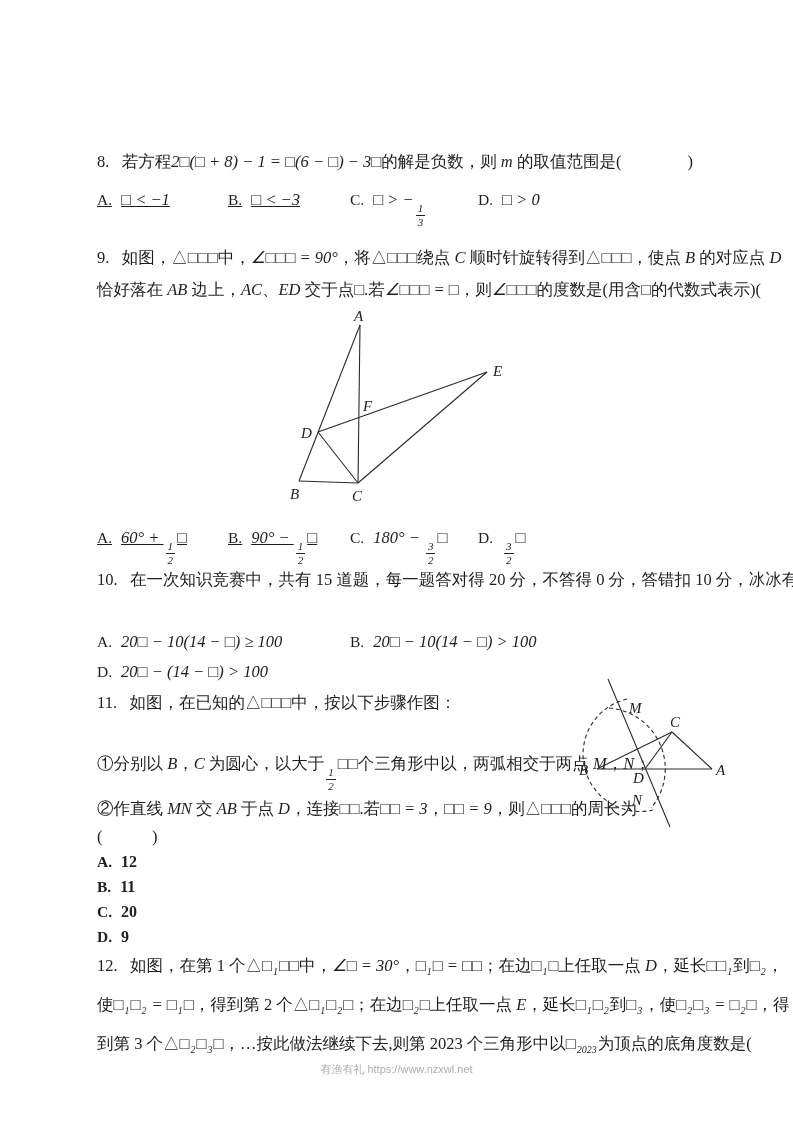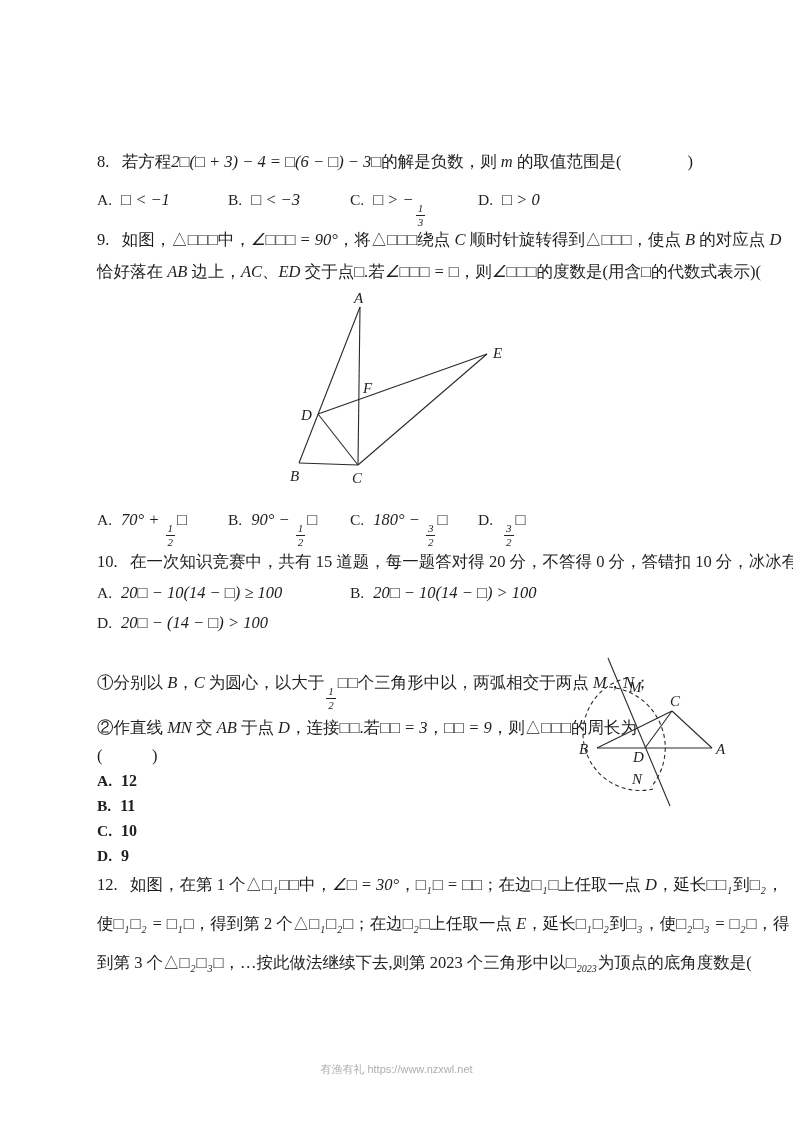--- a/index.html
+++ b/index.html
@@ -40,35 +40,36 @@
   .opts-row {
     display: flex;
     margin-top: 4px;
     height: 40px;
     font-size: 16.5px;
     line-height: 36px;
     align-items: flex-start;
   }
   .opt { display: block; white-space: nowrap; }
   .olabel { margin-right: 9px; font-size: 15.5px; }
-  .ow-a { width: 131px; }
-  .ow-b { width: 122px; }
+  .ow-a { width: 131px; text-decoration: underline; }
+  .ow-b { width: 122px; text-decoration: underline; }
   .ow-c { width: 128px; }
 
   .opts-grid {
     display: grid;
     grid-template-columns: 253px 1fr;
     font-size: 16.5px;
     line-height: 30px;
+    margin-top: 31px;
   }
 
   .q9fig { margin: 2px 0 0 172px; height: 198px; }
 
   .q10 { margin-top: 4px; }
-  .q9  { margin-top: 2px; }
+  .q9  { margin-top: 20px; }
 
   .q11 { position: relative; margin-top: 0; }
   .q11 .lh34 { line-height: 34px; margin-top: 28px; }
   .q11 .lh33 { line-height: 33px; }
   .q11 .parens-line { line-height: 24px; }
   .opts-col .opt { line-height: 25px; font-size: 16px; font-weight: bold; }
   .fig2wrap { position: absolute; left: 478px; top: -12px; width: 170px; height: 160px; }
 
   .q12 { margin-top: 0; text-align: center; }
   .q12 .qline { line-height: 33px; }
@@ -91,21 +92,21 @@
     color: #aeaeae;
     font-family: "Liberation Sans", sans-serif;
   }
 </style>
 </head>
 <body>
 
 <div class="page">
 
   <section class="q q8">
-    <div class="qline"><span class="seg-c">8.&nbsp;&nbsp;&nbsp;若方程</span><span class="seg-i">2□(□ + 3) − 4 = □(6 − □) − 3□</span><span class="seg-c">的解是负数，则 </span><span class="seg-i">m</span><span class="seg-c"> 的取值范围是(&nbsp;&nbsp;&nbsp;&nbsp;&nbsp;&nbsp;&nbsp;&nbsp;&nbsp;&nbsp;&nbsp;&nbsp;&nbsp;&nbsp;&nbsp;&nbsp;)</span></div>
+    <div class="qline"><span class="seg-c">8.&nbsp;&nbsp;&nbsp;若方程</span><span class="seg-i">2□(□ + 8) − 1 = □(6 − □) − 3□</span><span class="seg-c">的解是负数，则 </span><span class="seg-i">m</span><span class="seg-c"> 的取值范围是(&nbsp;&nbsp;&nbsp;&nbsp;&nbsp;&nbsp;&nbsp;&nbsp;&nbsp;&nbsp;&nbsp;&nbsp;&nbsp;&nbsp;&nbsp;&nbsp;)</span></div>
     <div class="opts-row">
       <div class="opt ow-a"><span class="olabel">A.</span><span class="oval"><span class="seg-i">□ &lt; −1</span></span></div>
       <div class="opt ow-b"><span class="olabel">B.</span><span class="oval"><span class="seg-i">□ &lt; −3</span></span></div>
       <div class="opt ow-c"><span class="olabel">C.</span><span class="oval"><span class="seg-i">□ &gt; −</span><span class="frac">
               <span class="fn">1</span>
               <span class="fd">3</span>
             </span></span></div>
       <div class="opt"><span class="olabel">D.</span><span class="oval"><span class="seg-i">□ &gt; 0</span></span></div>
     </div>
   </section>
@@ -123,21 +124,21 @@
         <line x1="89" y1="175" x2="218" y2="64"></line>
         <text x="85" y="13">A</text>
         <text x="21" y="191">B</text>
         <text x="83" y="193">C</text>
         <text x="32" y="130">D</text>
         <text x="224" y="68">E</text>
         <text x="94" y="103">F</text>
       </svg>
     </div>
     <div class="opts-row" style="margin-top:14px;">
-      <div class="opt ow-a"><span class="olabel">A.</span><span class="oval"><span class="seg-i">70° + </span><span class="frac">
+      <div class="opt ow-a"><span class="olabel">A.</span><span class="oval"><span class="seg-i">60° + </span><span class="frac">
               <span class="fn">1</span>
               <span class="fd">2</span>
             </span><span class="seg-c">□</span></span></div>
       <div class="opt ow-b"><span class="olabel">B.</span><span class="oval"><span class="seg-i">90° − </span><span class="frac">
               <span class="fn">1</span>
               <span class="fd">2</span>
             </span><span class="seg-c">□</span></span></div>
       <div class="opt ow-c"><span class="olabel">C.</span><span class="oval"><span class="seg-i">180° − </span><span class="frac">
               <span class="fn">3</span>
               <span class="fd">2</span>
@@ -152,30 +153,31 @@
   <section class="q q10">
     <div class="qline"><span class="seg-c">10.&nbsp;&nbsp;&nbsp;在一次知识竞赛中，共有 15 道题，每一题答对得 20 分，不答得 0 分，答错扣 10 分，冰冰有一</span></div>
     <div class="opts-grid">
       <div class="opt"><span class="olabel">A.</span><span class="oval"><span class="seg-i">20□ − 10(14 − □) ≥ 100</span></span></div>
       <div class="opt"><span class="olabel">B.</span><span class="oval"><span class="seg-i">20□ − 10(14 − □) &gt; 100</span></span></div>
       <div class="opt"><span class="olabel">D.</span><span class="oval"><span class="seg-i">20□ − (14 − □) &gt; 100</span></span></div>
     </div>
   </section>
 
   <section class="q q11">
+    <div class="qline"><span class="seg-c">11.&nbsp;&nbsp;&nbsp;如图，在已知的△□□□中，按以下步骤作图：</span></div>
     <div class="qline lh34"><span class="seg-c">①分别以 </span><span class="seg-i">B</span><span class="seg-c">，</span><span class="seg-i">C</span><span class="seg-c"> 为圆心，以大于</span><span class="frac">
           <span class="fn">1</span>
           <span class="fd">2</span>
         </span><span class="seg-c">□□个三角形中以，两弧相交于两点 </span><span class="seg-i">M</span><span class="seg-c">，</span><span class="seg-i">N</span><span class="seg-c">；</span></div>
     <div class="qline lh33"><span class="seg-c">②作直线 </span><span class="seg-i">MN</span><span class="seg-c"> 交 </span><span class="seg-i">AB</span><span class="seg-c"> 于点 </span><span class="seg-i">D</span><span class="seg-c">，连接□□.若□□</span><span class="seg-i"> = 3</span><span class="seg-c">，□□</span><span class="seg-i"> = 9</span><span class="seg-c">，则△□□□的周长为</span></div>
     <div class="qline parens-line"><span class="seg-c">(&nbsp;&nbsp;&nbsp;&nbsp;&nbsp;&nbsp;&nbsp;&nbsp;&nbsp;&nbsp;&nbsp;&nbsp;)</span></div>
     <div class="opts-col">
       <div class="opt"><span class="olabel">A.</span><span class="oval"><span class="seg-c">12</span></span></div>
       <div class="opt"><span class="olabel">B.</span><span class="oval"><span class="seg-c">11</span></span></div>
-      <div class="opt"><span class="olabel">C.</span><span class="oval"><span class="seg-c">10</span></span></div>
+      <div class="opt"><span class="olabel">C.</span><span class="oval"><span class="seg-c">20</span></span></div>
       <div class="opt"><span class="olabel">D.</span><span class="oval"><span class="seg-c">9</span></span></div>
     </div>
     <div class="fig2wrap">
       <svg width="170" height="160" viewBox="0 0 170 160">
         <path class="dashed" d="M34,33 A61,61 0 0 1 76,133"></path>
         <path class="dashed" d="M52,24 A57,57 0 0 0 78,135"></path>
         <line x1="33" y1="4" x2="95" y2="152"></line>
         <line x1="22" y1="94" x2="137" y2="94"></line>
         <line x1="22" y1="94" x2="97" y2="57"></line>
         <line x1="97" y1="57" x2="137" y2="94"></line>

